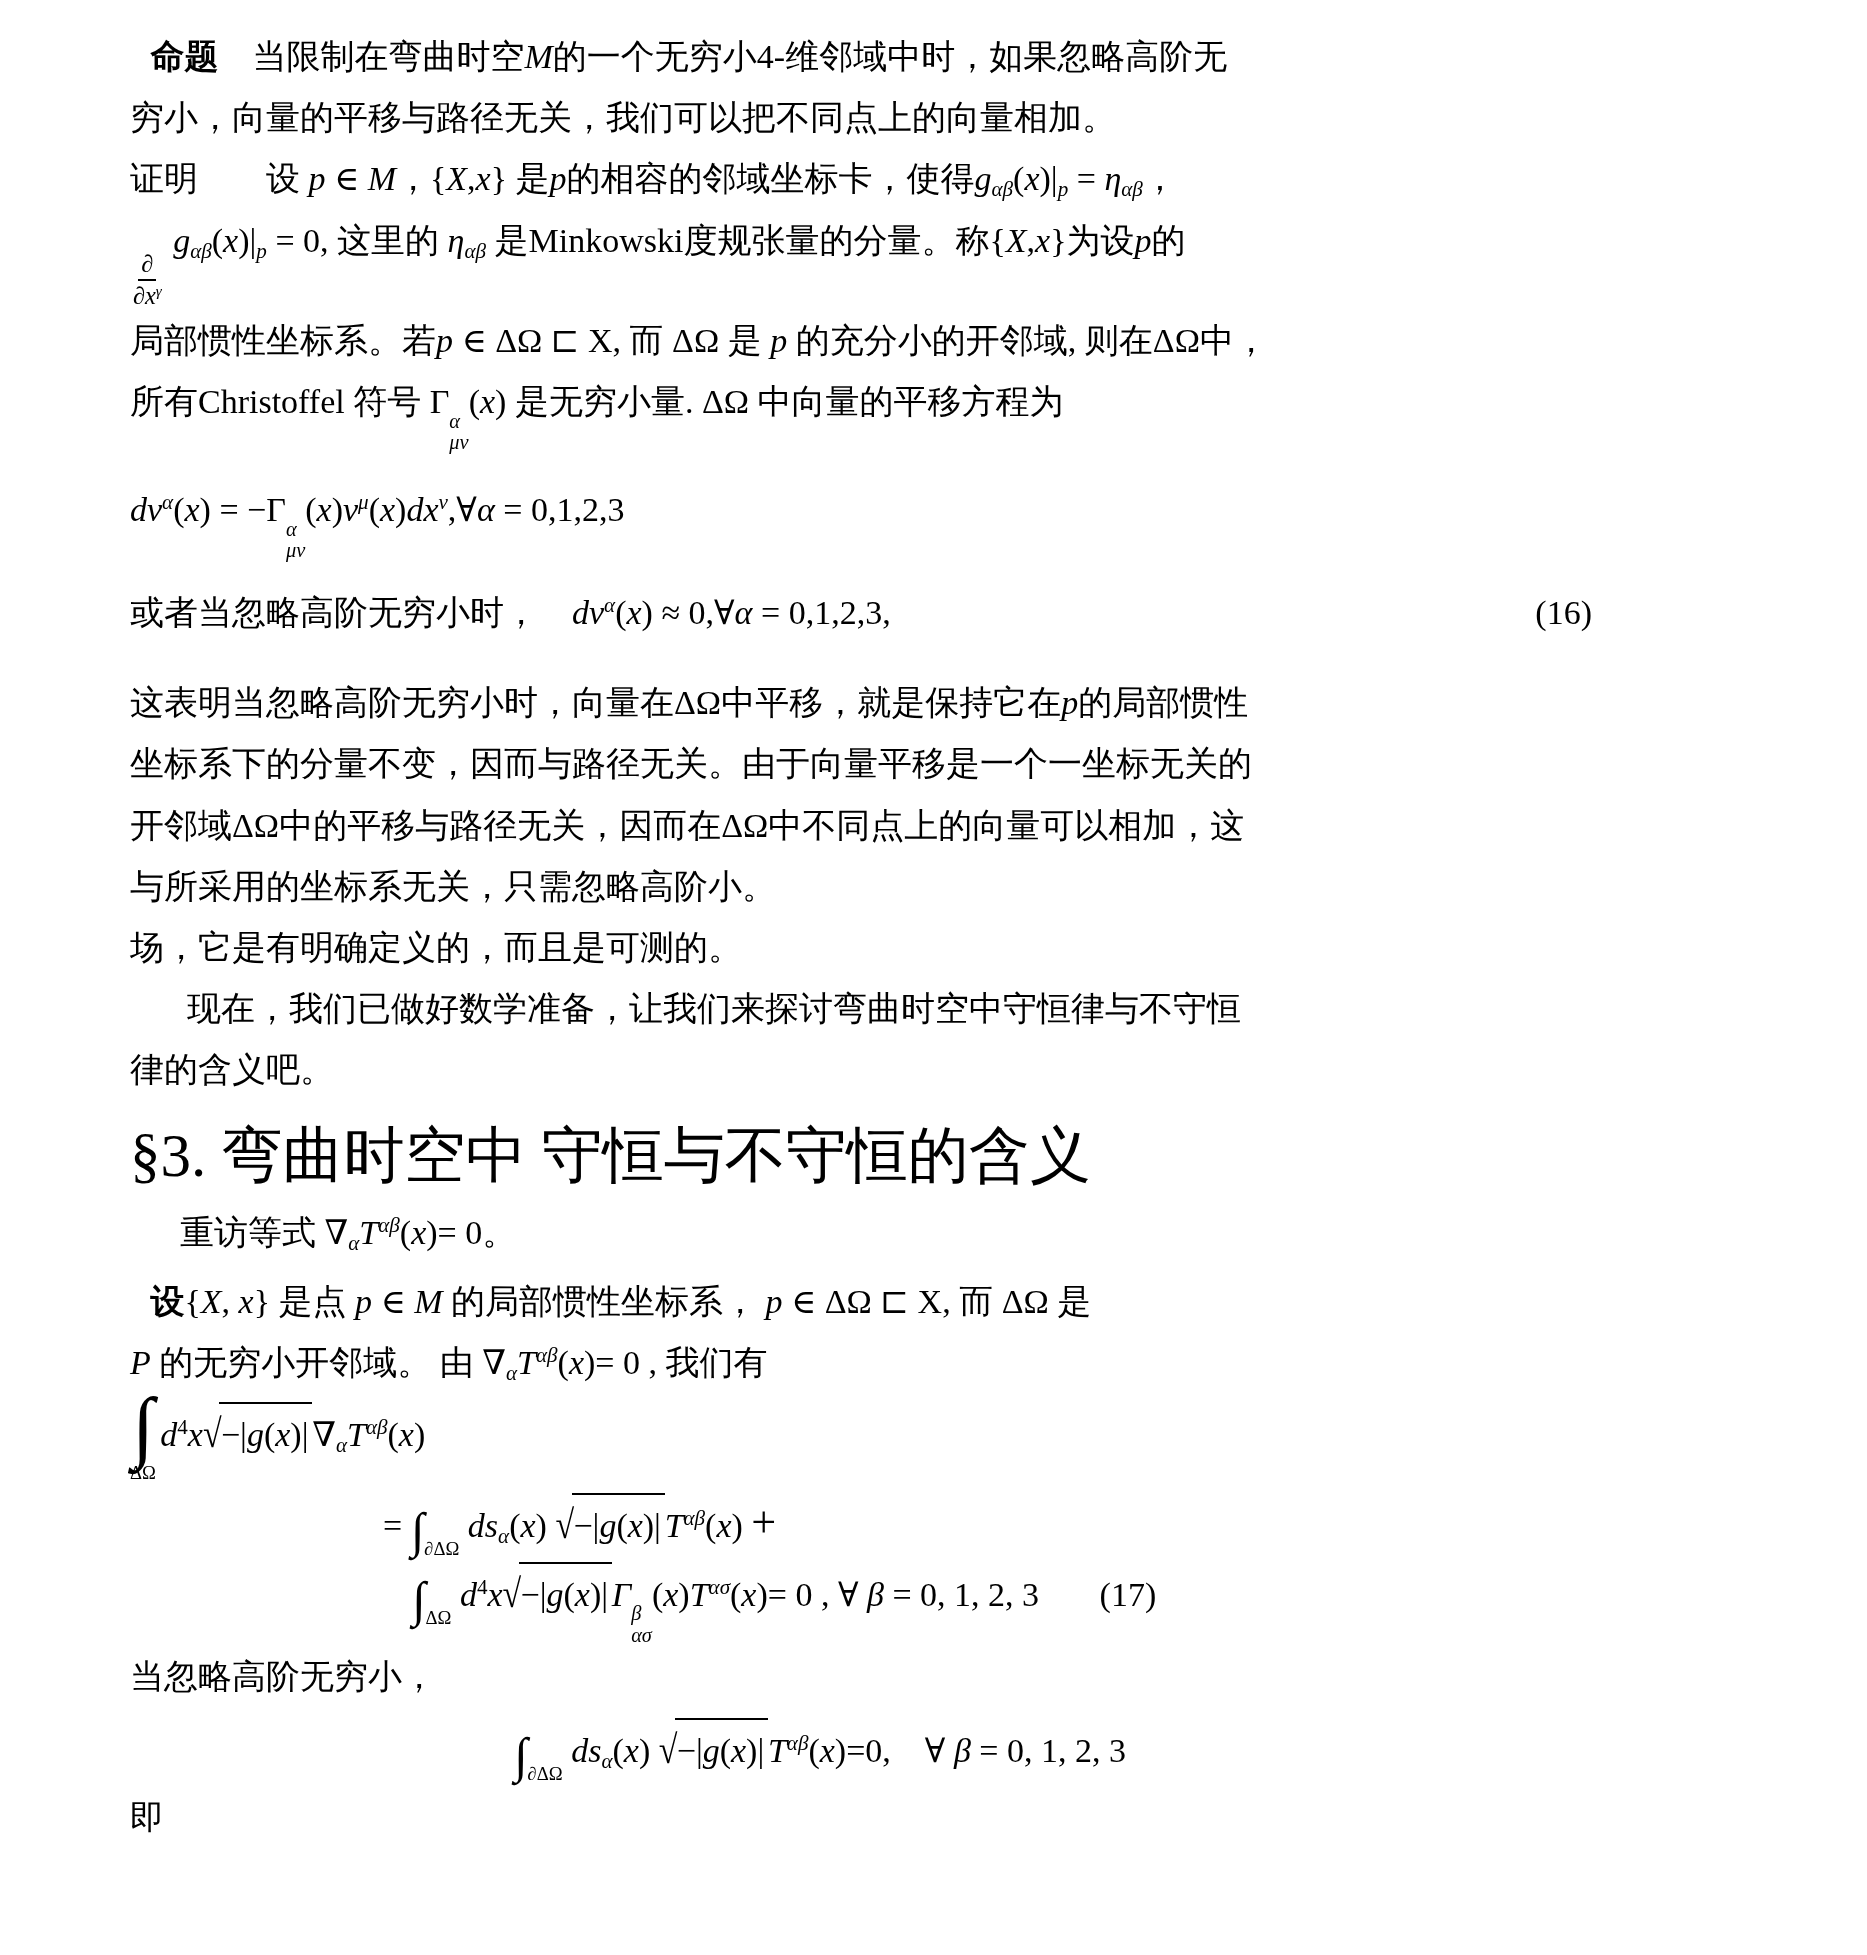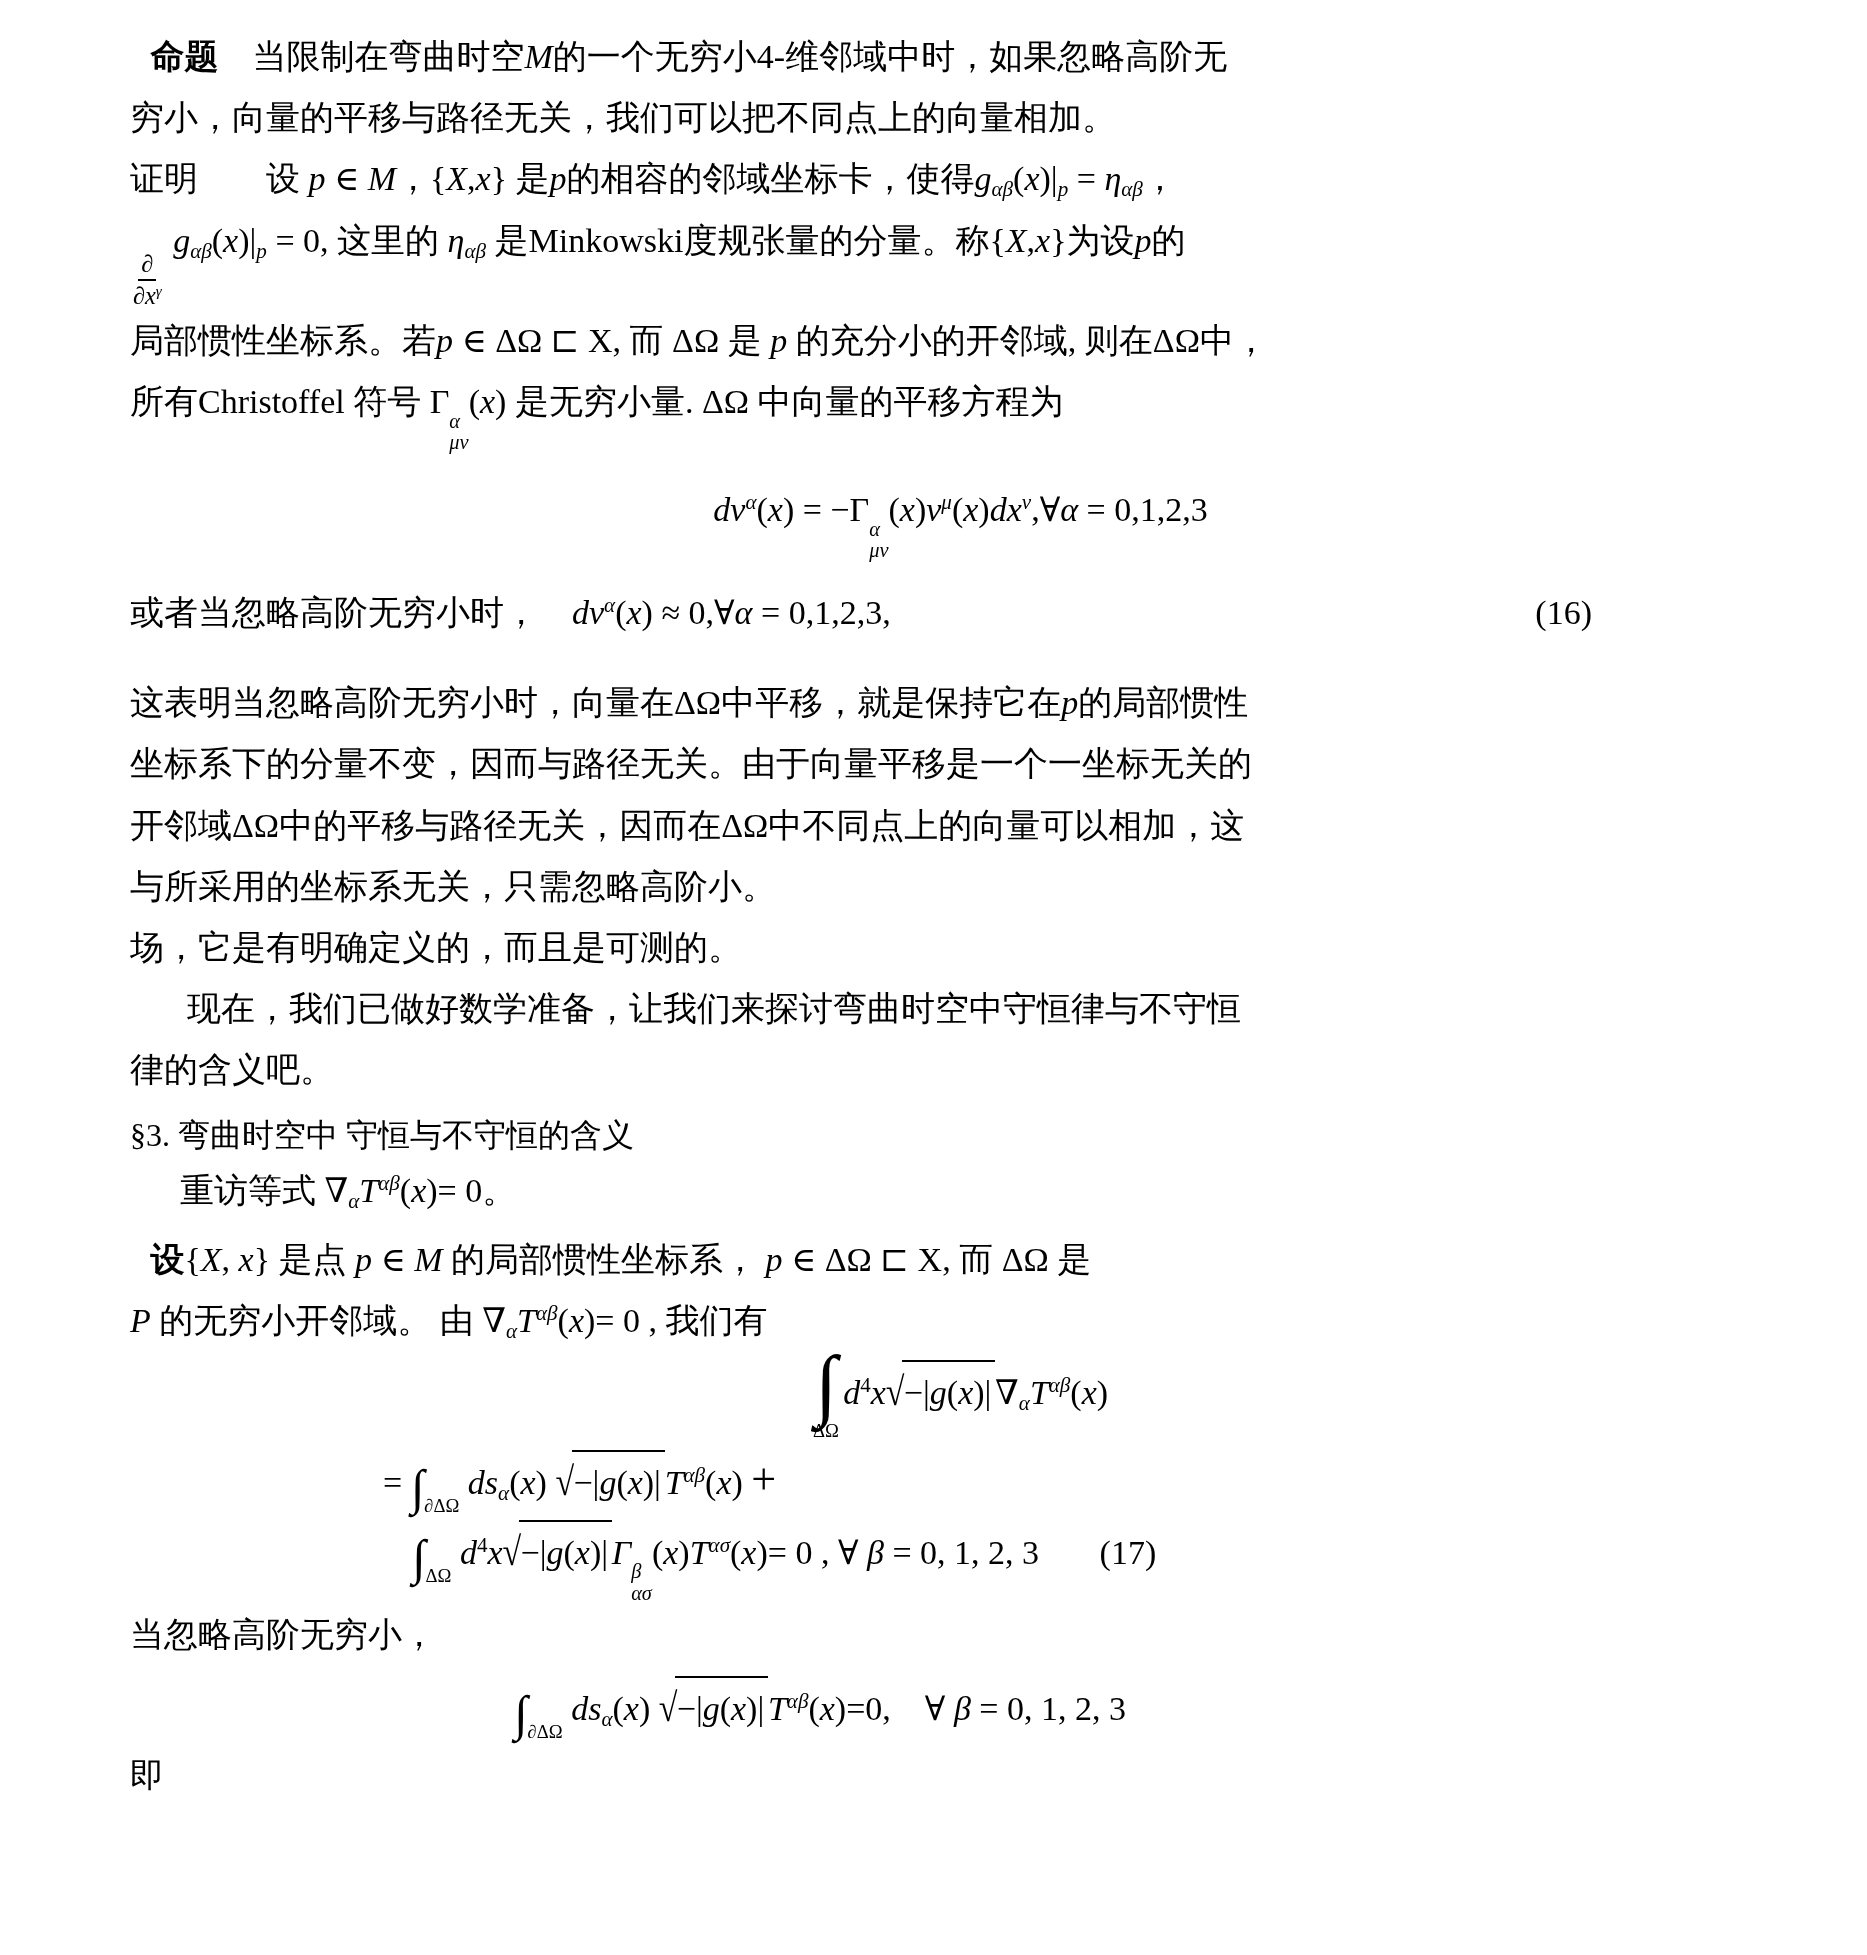--- a/index.html
+++ b/index.html
@@ -27,28 +27,28 @@
   .rad{display:inline-block;transform:scaleY(1.18);transform-origin:center 60%}
   .vinc{display:inline-block;border-top:2.6px solid #000;padding:0 3.7px 0 1.5px;margin-left:-2.2px}
   .int{white-space:nowrap}
   .intg{font-size:1.45em;vertical-align:-0.2em;line-height:0}
   .intl{font-size:0.55em;vertical-align:-0.95em;line-height:0;font-style:normal}
   .bigint{display:inline-flex;flex-direction:column;align-items:center;
           vertical-align:middle;line-height:1;margin-right:4.4px}
   .bigint .intg{font-size:2.35em;line-height:0.85;vertical-align:0}
   .bigint .intl{font-size:0.55em;line-height:1;vertical-align:0;margin-top:2.9px}
   .bigop{font-size:1.3em}
-  .ctr{text-align:center}
+  .ctr{}
   .ind1{text-indent:20.5px}
   .ind2{text-indent:51px}
   .ind3{text-indent:57px}
   .ind4{text-indent:50px}
   .eqnum{position:absolute;right:199px;top:0}
   .numgap{display:inline-block;margin-left:52px}
-  .hd{font-size:32px;line-height:1.45;margin:11.7px 0 1.5px;white-space:nowrap}
+  .hd{font-size:61px;line-height:1.45;margin:11.7px 0 1.5px;white-space:nowrap}
   .eqdv{margin:26px 0 20.5px}
   .eq16{margin-bottom:29px}
   .eqa{margin-left:253px}
   .eqb{margin-left:282px}
   .eqc{margin-left:384px;margin-top:10.3px;margin-bottom:5.9px}
   .mt1{margin-top:7.3px}
 </style>
 </head>
 <body>
 

